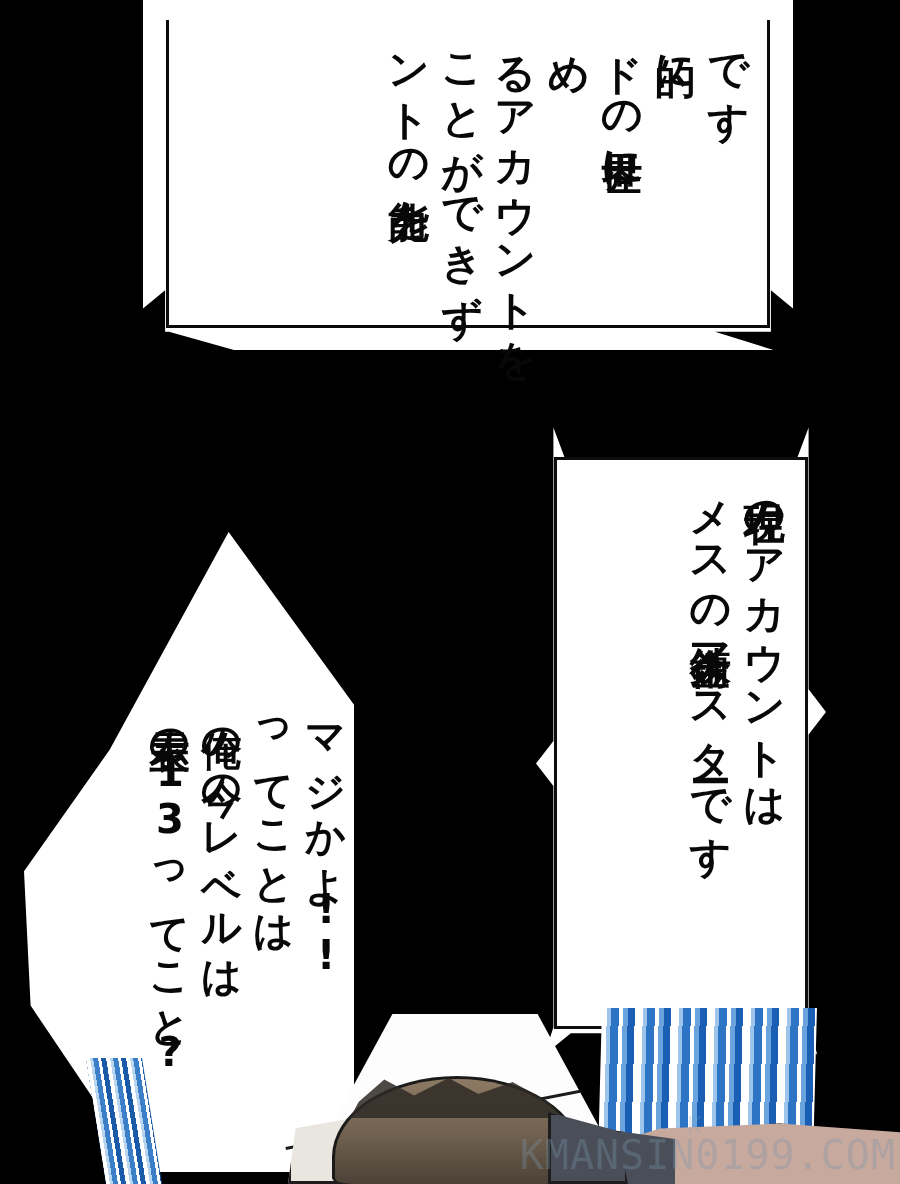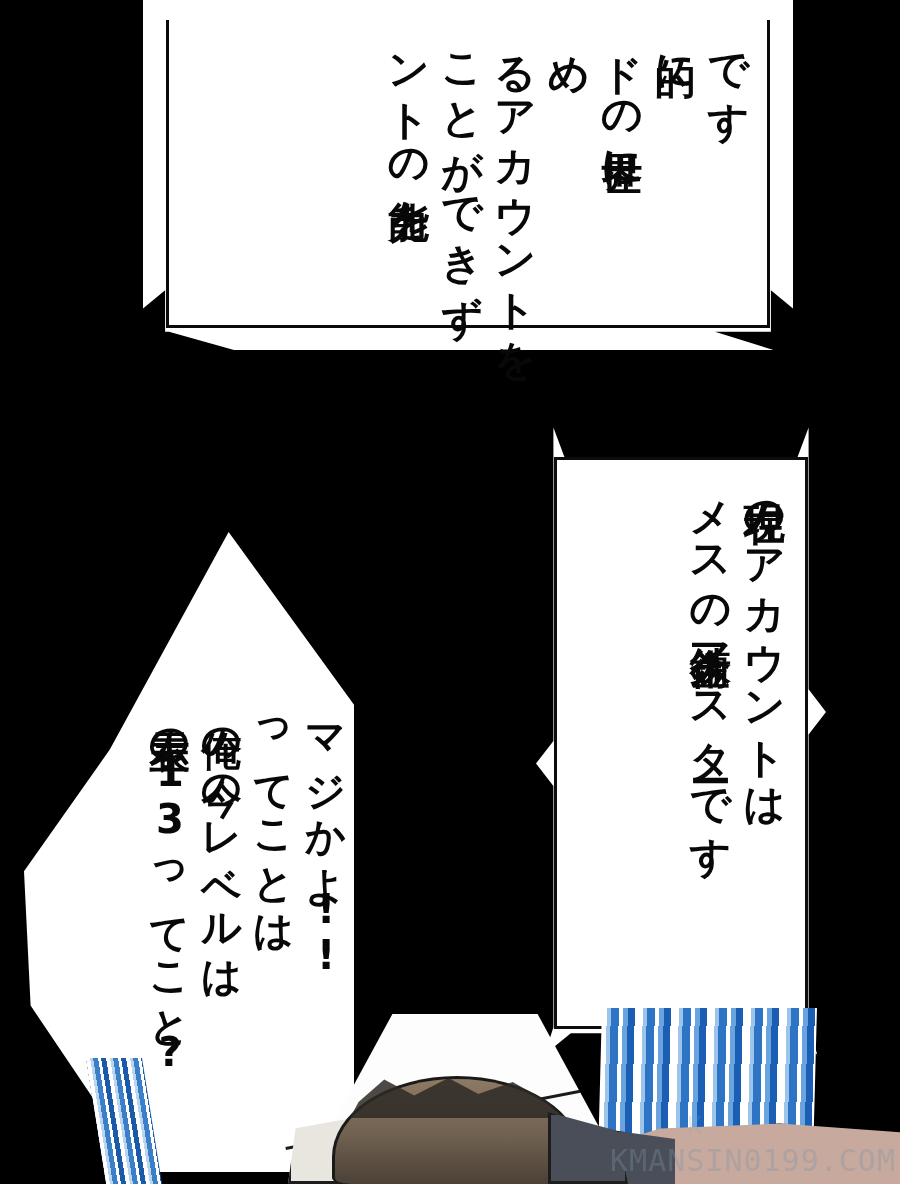--- a/index.html
+++ b/index.html
@@ -225,21 +225,21 @@
     position:absolute;
     left:286px;bottom:34px;width:300px;height:3px;
     background:#1b1b1b;
     transform:rotate(-11deg);
     transform-origin:left bottom;
   }
   .watermark{
     position:absolute;
     right:4px;bottom:6px;
     font-family:"DejaVu Sans Mono","Liberation Mono",monospace;
-    font-size:30px;
+    font-size:40px;
     letter-spacing:1px;
     color:rgba(120,150,170,0.34);
     white-space:nowrap;
     pointer-events:none;
   }
   .watermark-k{
     position:absolute;
     right:198px;bottom:44px;
     font-family:"DejaVu Sans Mono","Liberation Mono",monospace;
     font-size:24px;

